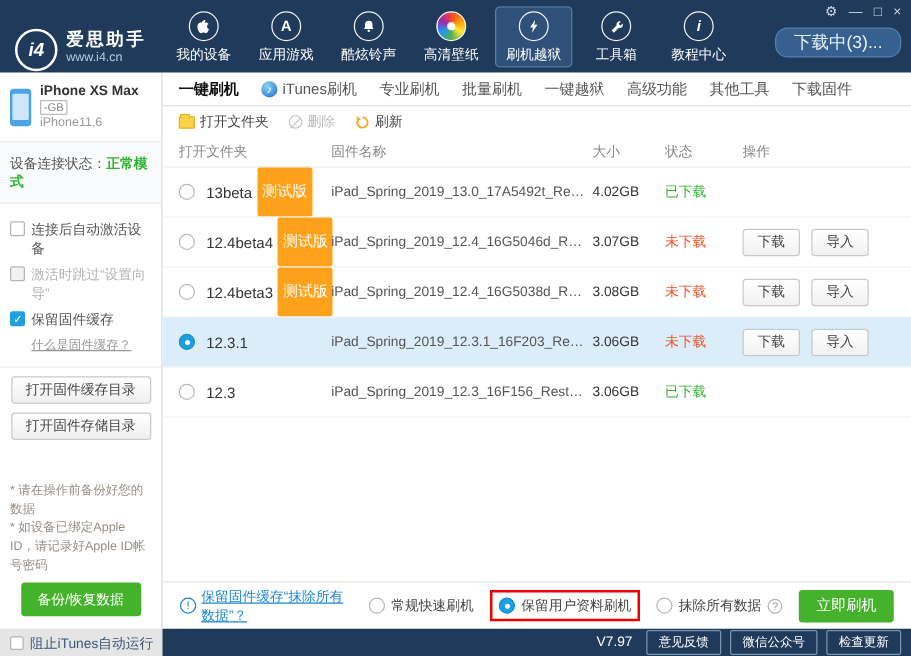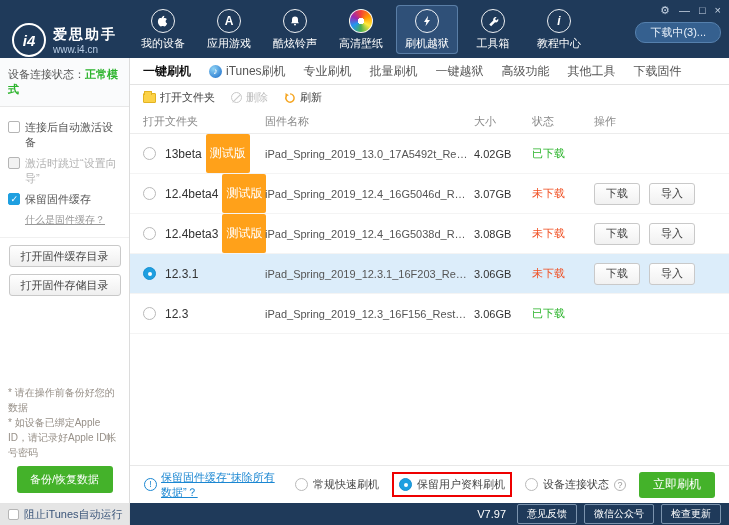--- a/index.html
+++ b/index.html
@@ -2,36 +2,36 @@
 <html><head>
 <meta charset="utf-8">
 <style>
   * { margin:0; padding:0; box-sizing:border-box; }
   html,body { background:#e9e9e9; }
   body { font-family:"Liberation Sans","DejaVu Sans",sans-serif; }
   .app { width:729px; height:525px; background:#fff; display:flex; flex-direction:column; overflow:hidden; position:relative; }
 
   
   .topbar { height:58px; background:#1f3a5a; display:flex; align-items:center; position:relative; flex:none; }
-  .logo { display:flex; align-items:center; gap:7px; padding-left:12px; width:130px; flex:none;margin-top:22px; }
+  .logo { display:flex; align-items:flex-start; gap:7px; padding-left:12px; width:130px; flex:none;margin-top:22px; }
   .logo-circle { width:34px; height:34px; border:2px solid #fff; border-radius:50%; color:#fff; font-weight:bold; font-style:italic; font-size:15px; display:flex; align-items:center; justify-content:center; flex:none; }
   .logo-text { display:flex; flex-direction:column; }
   .logo-name { color:#fff; font-size:14px; font-weight:bold; letter-spacing:2px; }
   .logo-url { color:#b9cde4; font-size:10px; }
   .nav { display:flex; gap:4px; margin-left:2px; }
   .nav-item { width:62px; padding:4px 0 3px; display:flex; flex-direction:column; align-items:center; gap:3px; cursor:pointer; border-radius:4px; }
   .nav-item.active { background:#2f5078; box-shadow:inset 0 0 0 1px #5a7ea6; }
   .nav-icon { width:24px; height:24px; border:1px solid rgba(255,255,255,.92); border-radius:50%; display:flex; align-items:center; justify-content:center; color:#fff; font-size:12px; font-weight:bold; }
   .nav-icon svg { display:block; }
   .nav-icon.colorful { background:radial-gradient(circle at center,#fff 0 3px,transparent 3.5px),conic-gradient(#f44336,#ff9800,#ffeb3b,#4caf50,#2196f3,#9c27b0,#f44336); }
   .nav-label { color:#fff; font-size:11px; white-space:nowrap; }
   .top-right { position:absolute; right:8px; top:4px; display:flex; flex-direction:column; align-items:flex-end; gap:6px; }
   .win-controls { display:flex; gap:9px; color:#c9d6e6; font-size:11px; }
   .win-controls span { cursor:pointer; line-height:12px; }
-  .dl-pill { background:#35608f; border:1px solid #5580ad; border-radius:10px; color:#eaf2fb; font-size:11px; padding:2px 14px; cursor:pointer; white-space:nowrap; }
+  .dl-pill { background:#35608f; border:1px solid #5580ad; border-radius:10px; color:#eaf2fb; font-size:14px; padding:2px 14px; cursor:pointer; white-space:nowrap; }
 
   
   .body { flex:1; display:flex; min-height:0; }
   .sidebar { width:130px; flex:none; background:#fff; border-right:1px solid #dcdcdc; display:flex; flex-direction:column; overflow:hidden; }
   .device { display:flex; gap:7px; padding:9px 8px; border-bottom:1px solid #e8e8e8; align-items:center; }
   .phone { width:17px; height:30px; background:#4da3e8; border-radius:3px; position:relative; flex:none; }
   .phone:after { content:""; position:absolute; left:2px; right:2px; top:4px; bottom:5px; background:#cfe7fa; border-radius:1px; }
   .device-info { display:flex; flex-direction:column; gap:1px; }
   .device-name { font-size:11px; font-weight:bold; color:#333; }
   .device-cap { font-size:9px; color:#888; border:1px solid #bbb; padding:0 2px; align-self:flex-start; border-radius:1px; }
@@ -174,20 +174,28 @@
         <span>□</span>
         <span>×</span>
       </div>
       <div class="dl-pill">下载中(3)...</div>
     </div>
   </div>
 
   <div class="body">
 
     <div class="sidebar">
+      <div class="device">
+        <span class="phone"></span>
+        <div class="device-info">
+          <span class="device-name">iPhone XS Max</span>
+          <span class="device-cap">-GB</span>
+          <span class="device-model">iPhone11,6</span>
+        </div>
+      </div>
       <div class="conn">
         <span>设备连接状态：</span><span class="ok-mode">正常模式</span>
       </div>
       <div class="side-opts">
         <div class="opt-row">
           <span class="cbox"></span>
           <span>连接后自动激活设备</span>
         </div>
         <div class="opt-row disabled">
           <span class="cbox"></span>
@@ -340,21 +348,21 @@
         <span class="mode">
           <span class="radio"></span>
           <span>常规快速刷机</span>
         </span>
         <span class="mode annotated">
           <span class="radio checked"></span>
           <span>保留用户资料刷机</span>
         </span>
         <span class="mode">
           <span class="radio"></span>
-          <span>设备连接状态</span>
+          <span>抹除所有数据</span>
           <span class="help-ico">?</span>
         </span>
         <button class="flash-btn">立即刷机</button>
       </div>
     </div>
   </div>
 
   <div class="statusbar">
     <div class="sb-left">
       <span class="cbox"></span>

